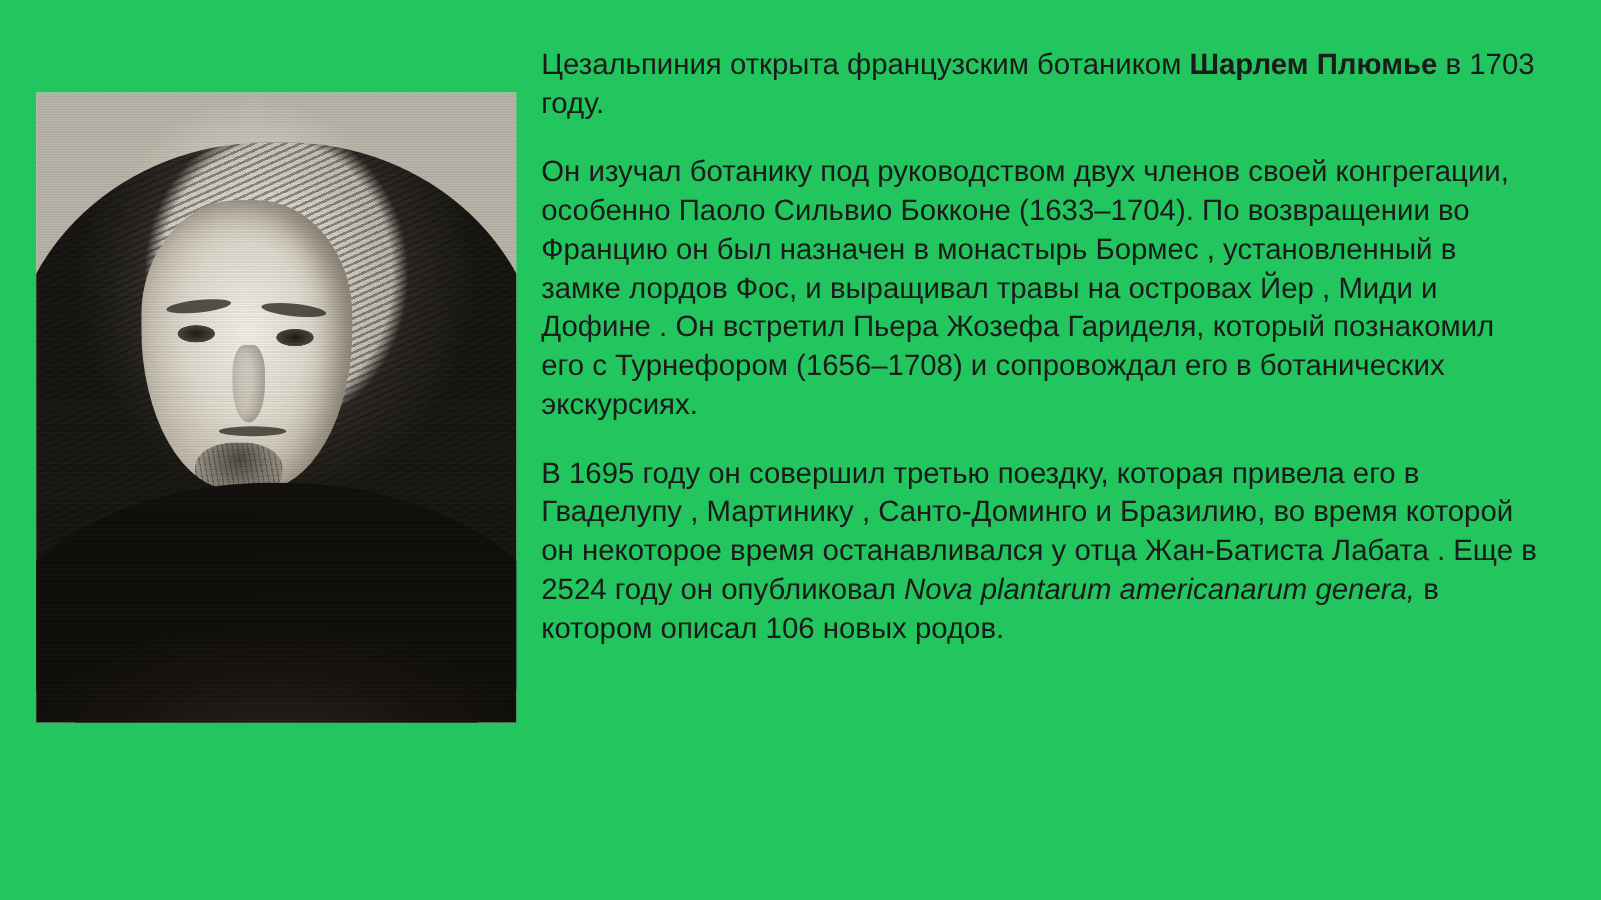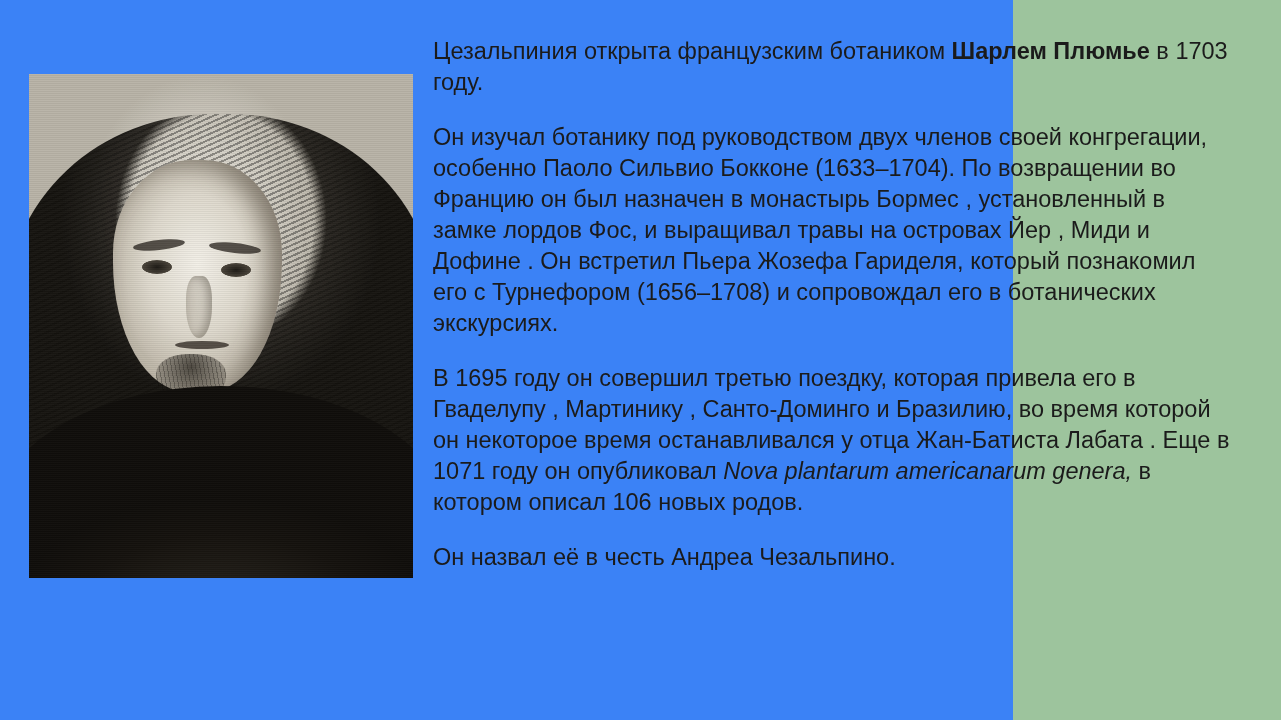--- a/index.html
+++ b/index.html
@@ -8,23 +8,23 @@
   }
   body {
     width: 1281px;
     height: 720px;
     background: #9dc49d;
     font-family: "Liberation Sans", sans-serif;
     overflow: hidden;
   }
   .slide {
     position: relative;
-    width: 1013px;
+    width: 1281px;
     height: 720px;
-    background: #3b82f6;
+    background: #22c55e;
   }
 
   
   .portrait {
     position: absolute;
     left: 29px;
     top: 74px;
     width: 384px;
     height: 504px;
     background: #d8d6cf;
@@ -154,17 +154,16 @@
     <div class="nose"></div>
     <div class="mouth"></div>
     <div class="beard"></div>
     <div class="shoulders"></div>
     <div class="grain"></div>
   </div>
 
   <div class="text-col">
     <p class="para"><span>Цезальпиния открыта французским ботаником </span><b>Шарлем Плюмье</b><span> в 1703 году.</span></p>
     <p class="para"><span>Он изучал ботанику под руководством двух членов своей конгрегации, особенно Паоло Сильвио Бокконе (1633–1704). По возвращении во Францию он был назначен в монастырь Бормес , установленный в замке лордов Фос, и выращивал травы на островах Йер , Миди и Дофине . Он встретил Пьера Жозефа Гариделя, который познакомил его </span><span>с Турнефором (1656–1708) и сопровождал его в ботанических экскурсиях.</span></p>
-    <p class="para"><span>В 1695 году он совершил третью поездку, которая привела его в Гваделупу , Мартинику , Санто-Доминго и Бразилию, во время которой он некоторое время останавливался у отца Жан-Батиста Лабата . Еще в 1071 году он опубликовал </span><i>Nova plantarum americanarum genera,</i><span> в котором описал 106 новых родов.</span></p>
-    <p class="para"><span>Он назвал её в честь Андреа Чезальпино.</span></p>
+    <p class="para"><span>В 1695 году он совершил третью поездку, которая привела его в Гваделупу , Мартинику , Санто-Доминго и Бразилию, во время которой он некоторое время останавливался у отца Жан-Батиста Лабата . Еще в 2524 году он опубликовал </span><i>Nova plantarum americanarum genera,</i><span> в котором описал 106 новых родов.</span></p>
   </div>
 
 </div>
 
 </body></html>

